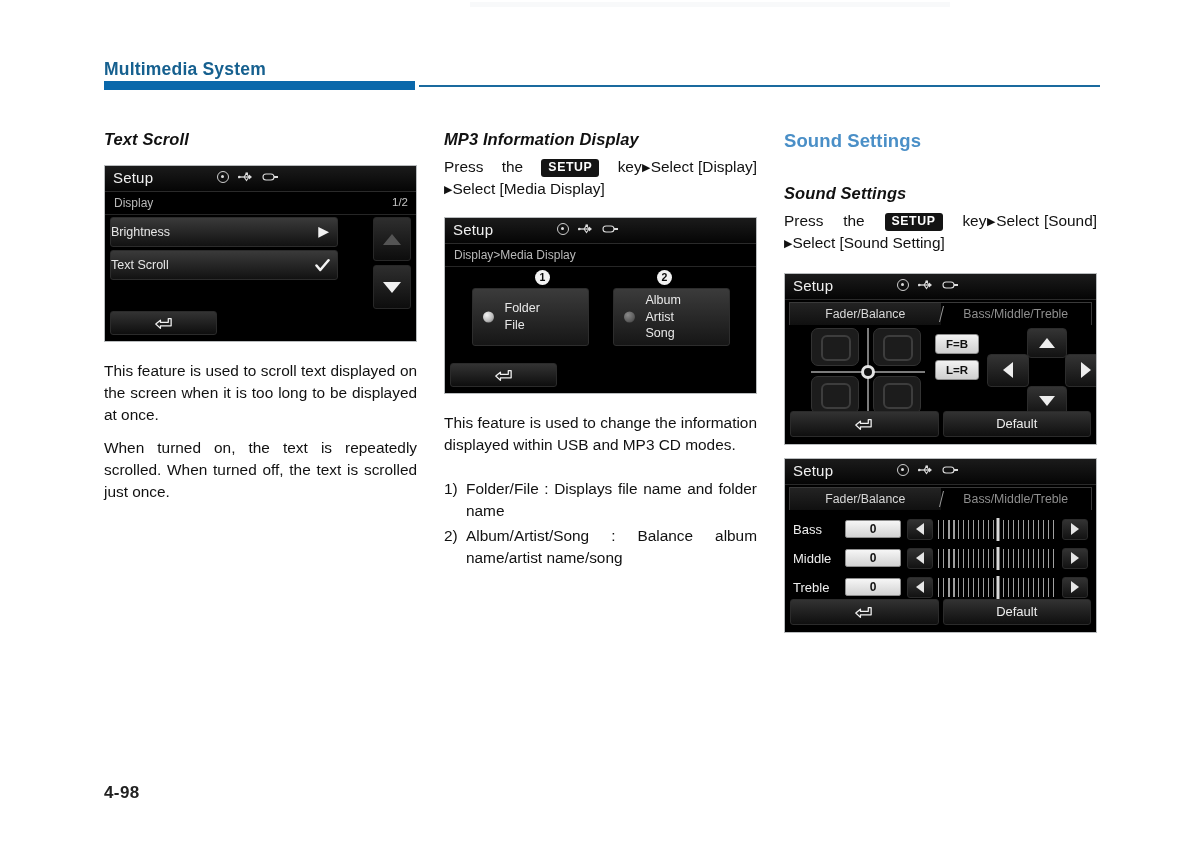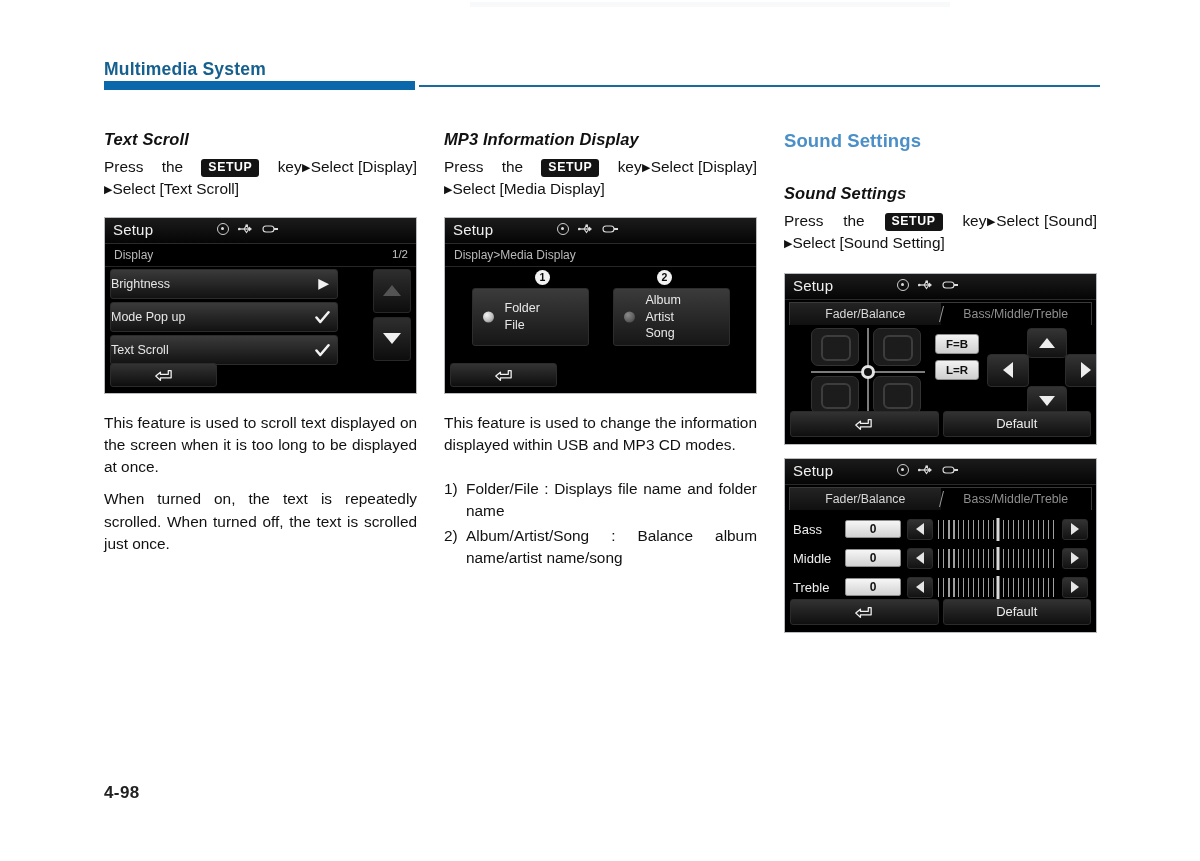--- a/index.html
+++ b/index.html
@@ -532,27 +532,20 @@
 
   <div class="scan-artifact"></div>
 
   <div class="chapter-title">Multimedia System</div>
   <div class="rule-thick"></div>
   <div class="rule-thin"></div>
 
   <div class="col col-1">
     <h3 class="sub-head">Text Scroll</h3>
 
-    <p class="instr">
-      <span>Press</span>&nbsp;&nbsp;&nbsp;
-      <span>the</span>&nbsp;&nbsp;&nbsp;
-      <span class="key-badge">SETUP</span>&nbsp;&nbsp;&nbsp;
-      <span>key</span><span class="tri">▶</span><span>Select [Display]</span>
-      <span class="tri">▶</span><span>Select [Text Scroll]</span>
-    </p>
 
     <div class="screen" style="margin-top:16px; width:313px; height:177px;">
       <div class="scr-titlebar">
         <div class="scr-title">Setup</div>
         <div class="scr-icons">
           <span class="ic-disc"></span>
           <svg class="ic-usb" viewBox="0 0 30 22">
             <path d="M2 11h20" stroke="#dcdcdc" stroke-width="2.6" fill="none"></path>
             <circle cx="2.5" cy="11" r="2.6" fill="#dcdcdc"></circle>
             <path d="M12 11 L17 4 L22 11" stroke="#dcdcdc" stroke-width="2.2" fill="none"></path>
@@ -568,26 +561,20 @@
       </div>
       <div class="scr-subbar">
         <div class="scr-sub-label">Display</div>
         <div class="scr-page-ind">1/2</div>
       </div>
 
       <div class="list-area">
         <div class="list-row">
           <span class="lbl">Brightness</span>
           <span class="mark">▶</span>
-        </div>
-        <div class="list-row">
-          <span class="lbl">Mode Pop up</span>
-          <svg class="check" viewBox="0 0 20 20">
-            <path d="M2 10 L7 16 L18 3" stroke="#f2f2f2" stroke-width="3.4" fill="none" stroke-linecap="round" stroke-linejoin="round"></path>
-          </svg>
         </div>
         <div class="list-row">
           <span class="lbl">Text Scroll</span>
           <svg class="check" viewBox="0 0 20 20">
             <path d="M2 10 L7 16 L18 3" stroke="#f2f2f2" stroke-width="3.4" fill="none" stroke-linecap="round" stroke-linejoin="round"></path>
           </svg>
         </div>
       </div>
 
       <div class="scrollbtns">

